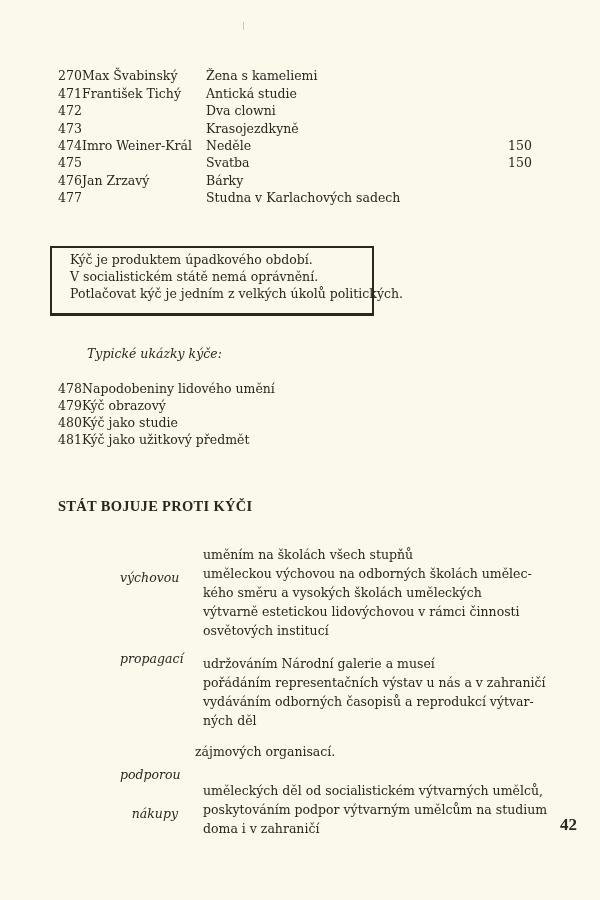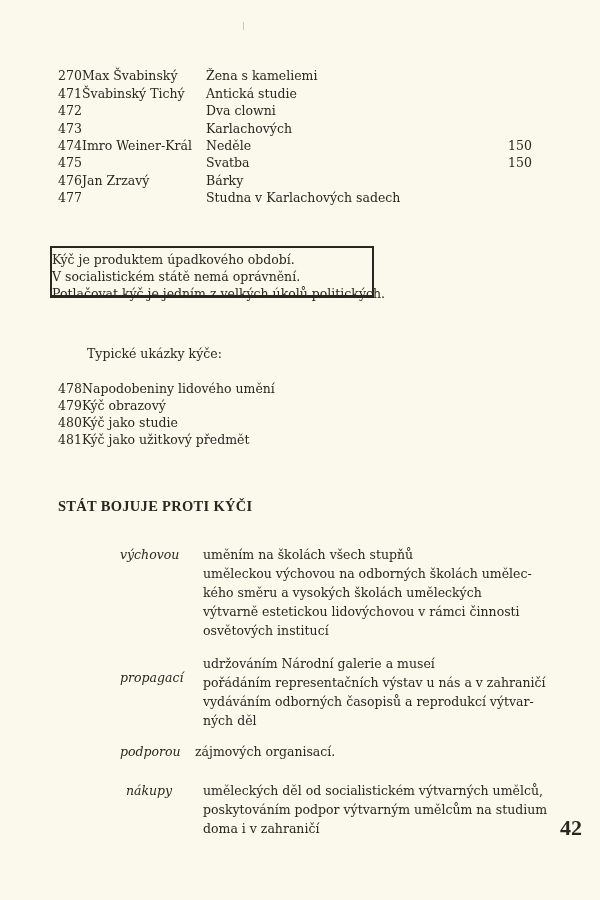--- a/index.html
+++ b/index.html
@@ -8,57 +8,57 @@
     font-family:"DejaVu Serif", serif; color:#2a2620;
     position:relative; overflow:hidden; font-size:12.5px;
   }
   .abs { position:absolute; }
   .row { position:absolute; left:58px; height:17px; line-height:17px; white-space:nowrap; }
   .num { display:inline-block; width:24px; }
   .artist { display:inline-block; width:120px; }
   .work { position:absolute; left:148px; top:0; }
   .price { position:absolute; left:450px; top:0; }
   .box {
-    position:absolute; left:50px; top:246px; width:324px; height:52px;
-    border:2px solid #2a2620; border-bottom-width:3px; padding:3px 0 0 0; box-sizing:border-box;
+    position:absolute; left:50px; top:246px; width:324px; height:70px;
+    border:2px solid #2a2620; border-bottom-width:3px; padding:3px 0 0 18px; box-sizing:border-box;
   }
   .box div { line-height:17px; white-space:nowrap; }
-  .it { }
+  .it { font-style:italic; }
   .h2 { position:absolute; left:58px; top:498px; font-family:Liberation Serif, serif;
         font-weight:bold; font-size:14.5px; letter-spacing:0.3px; }
-  .lbl { position:absolute; width:58px; left:120px; text-align:center; font-style:italic; }
+  .lbl { position:absolute; width:58px; left:120px; text-align:right; font-style:italic;margin-top:23px; }
   .txt { position:absolute; left:203px; width:325px; line-height:19px; text-align:justify; }
   .txt div { white-space:nowrap; }
-  .pageno { position:absolute; left:560px; top:815px; font-weight:bold; font-size:22px; font-family:"Liberation Serif", serif; }
+  .pageno { position:absolute; left:560px; top:815px; font-weight:bold; font-size:17px; font-family:"Liberation Serif", serif; }
   .tick { position:absolute; left:243px; top:22px; width:1px; height:8px; background:#cfc9b4; }
 </style>
 </head>
 <body>
 
 <div class="tick"></div>
 
 <div>
   <div class="row" style="top:67px">
     <span class="num">270</span><span class="artist">Max Švabinský</span>
     <span class="work">Žena s kameliemi</span>
     <span class="price"></span>
   </div>
   <div class="row" style="top:85px">
-    <span class="num">471</span><span class="artist">Švabinský Tichý</span>
+    <span class="num">471</span><span class="artist">František Tichý</span>
     <span class="work">Antická studie</span>
     <span class="price"></span>
   </div>
   <div class="row" style="top:102px">
     <span class="num">472</span><span class="artist"></span>
     <span class="work">Dva clowni</span>
     <span class="price"></span>
   </div>
   <div class="row" style="top:120px">
     <span class="num">473</span><span class="artist"></span>
-    <span class="work">Karlachových</span>
+    <span class="work">Krasojezdkyně</span>
     <span class="price"></span>
   </div>
   <div class="row" style="top:137px">
     <span class="num">474</span><span class="artist">Imro Weiner-Král</span>
     <span class="work">Neděle</span>
     <span class="price">150</span>
   </div>
   <div class="row" style="top:154px">
     <span class="num">475</span><span class="artist"></span>
     <span class="work">Svatba</span>
@@ -95,21 +95,21 @@
 
 <div class="lbl" style="top:547px">výchovou</div>
 <div class="txt" style="top:545px">
   <div>uměním na školách všech stupňů</div>
   <div>uměleckou výchovou na odborných školách umělec-</div>
   <div>kého směru a vysokých školách uměleckých</div>
   <div>výtvarně estetickou lidovýchovou v rámci činnosti</div>
   <div>osvětových institucí</div>
 </div>
 
-<div class="lbl" style="top:670px">propagací</div>
+<div class="lbl" style="top:628px">propagací</div>
 <div class="txt" style="top:654px">
   <div>udržováním Národní galerie a museí</div>
   <div>pořádáním representačních výstav u nás a v zahraničí</div>
   <div>vydáváním odborných časopisů a reprodukcí výtvar-</div>
   <div>ných děl</div>
 </div>
 
 <div class="lbl" style="top:744px">podporou</div>
 <div class="txt" style="top:742px;left:195px">
   <div>zájmových organisací.</div>

